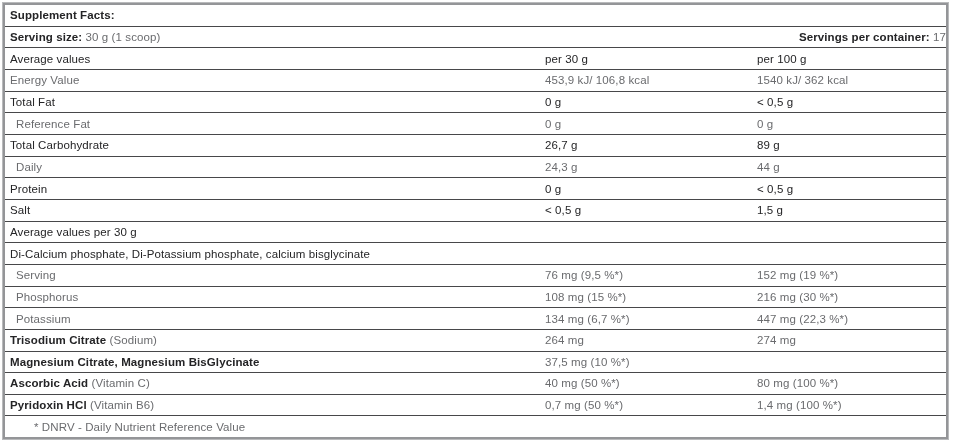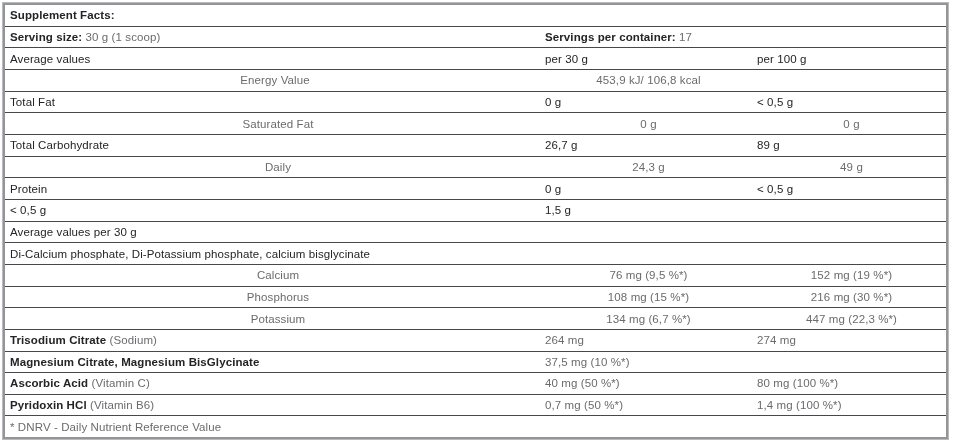--- a/index.html
+++ b/index.html
@@ -11,30 +11,30 @@
     width:100%;height:100%;box-sizing:border-box;border:2px solid #949598;
     display:flex;flex-direction:column;background:#fff;
   }
   .row{
     flex:1;display:grid;grid-template-columns:535px 212px 1fr;
     align-items:center;border-bottom:1px solid #48484a;
     font-size:11.5px;color:#242426;letter-spacing:.1px;white-space:nowrap;overflow:hidden;
   }
   .row:last-child{border-bottom:none;}
   .cell{padding-left:5px;overflow:hidden;text-overflow:ellipsis;}
-  .c23{grid-column:2 / 4;}
+  .c23{grid-column:2 / 4;text-align:right;}
   .span-cell{grid-column:1 / 4;}
   .b{font-weight:700;color:#242426;}
   .g{color:#6a6b6e;font-weight:400;}
   .r-bold{font-weight:400;color:#242426;}
-  .r-regular{color:#6a6b6e;font-weight:400;text-align:center;}
+  .r-regular{color:#6a6b6e;font-weight:400;}
   .r-mixed .lbl{font-weight:700;color:#242426;margin-top:17px;}
   .r-mixed .val{color:#6a6b6e;font-weight:400;}
   .indent .c1{padding-left:11px;}
-  .footnote-row{color:#6a6b6e;}
+  .footnote-row{color:#6a6b6e;margin-left:24px;}
 </style>
 </head>
 <body>
 
 <div class="facts-outer">
   <div class="facts-inner">
 
     <div class="row">
       <div class="cell span-cell b">Supplement Facts:</div>
     </div>
@@ -46,58 +46,60 @@
 
     <div class="row r-bold">
       <div class="cell c1">Average values</div>
       <div class="cell c2">per 30 g</div>
       <div class="cell c3">per 100 g</div>
     </div>
 
     <div class="row r-regular">
         <div class="cell c1"><span class="lbl">Energy Value</span></div>
         <div class="cell c2 val">453,9 kJ/ 106,8 kcal</div>
+        <div class="cell c3 val">1540 kJ/ 362 kcal</div>
       </div>
       <div class="row r-bold">
         <div class="cell c1"><span class="lbl">Total Fat</span></div>
         <div class="cell c2 val">0 g</div>
         <div class="cell c3 val">&lt; 0,5 g</div>
       </div>
       <div class="row r-regular indent">
-        <div class="cell c1"><span class="lbl">Saturated Fat</span></div>
+        <div class="cell c1"><span class="lbl">Reference Fat</span></div>
         <div class="cell c2 val">0 g</div>
         <div class="cell c3 val">0 g</div>
       </div>
       <div class="row r-bold">
         <div class="cell c1"><span class="lbl">Total Carbohydrate</span></div>
         <div class="cell c2 val">26,7 g</div>
         <div class="cell c3 val">89 g</div>
       </div>
       <div class="row r-regular indent">
         <div class="cell c1"><span class="lbl">Daily</span></div>
         <div class="cell c2 val">24,3 g</div>
-        <div class="cell c3 val">49 g</div>
+        <div class="cell c3 val">44 g</div>
       </div>
       <div class="row r-bold">
         <div class="cell c1"><span class="lbl">Protein</span></div>
         <div class="cell c2 val">0 g</div>
         <div class="cell c3 val">&lt; 0,5 g</div>
       </div>
       <div class="row r-bold">
+        <div class="cell c1"><span class="lbl">Salt</span></div>
         <div class="cell c2 val">&lt; 0,5 g</div>
         <div class="cell c3 val">1,5 g</div>
       </div>
       <div class="row r-bold">
         <div class="cell span-cell lbl">Average values per 30 g</div>
       </div>
       <div class="row r-bold">
         <div class="cell span-cell lbl">Di-Calcium phosphate, Di-Potassium phosphate, calcium bisglycinate</div>
       </div>
       <div class="row r-regular indent">
-        <div class="cell c1"><span class="lbl">Calcium</span></div>
+        <div class="cell c1"><span class="lbl">Serving</span></div>
         <div class="cell c2 val">76 mg (9,5 %*)</div>
         <div class="cell c3 val">152 mg (19 %*)</div>
       </div>
       <div class="row r-regular indent">
         <div class="cell c1"><span class="lbl">Phosphorus</span></div>
         <div class="cell c2 val">108 mg (15 %*)</div>
         <div class="cell c3 val">216 mg (30 %*)</div>
       </div>
       <div class="row r-regular indent">
         <div class="cell c1"><span class="lbl">Potassium</span></div>

